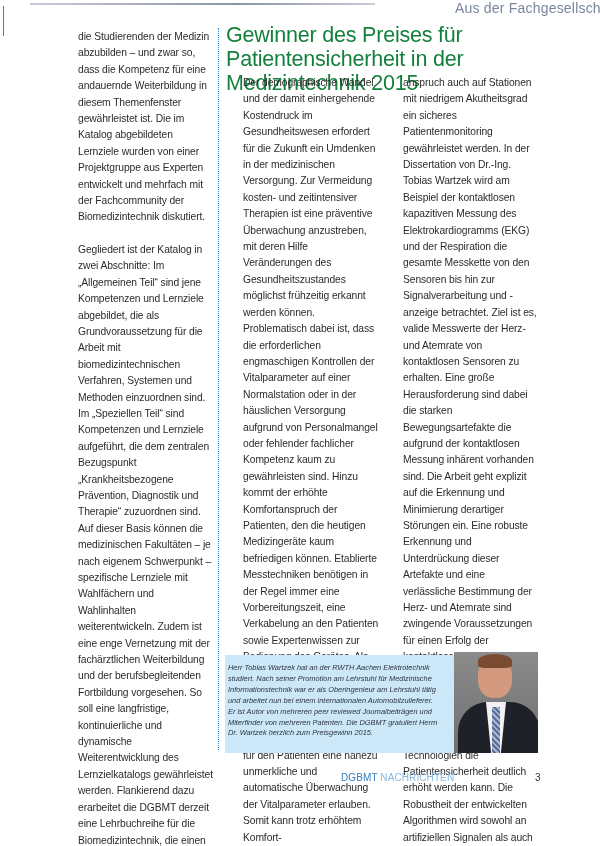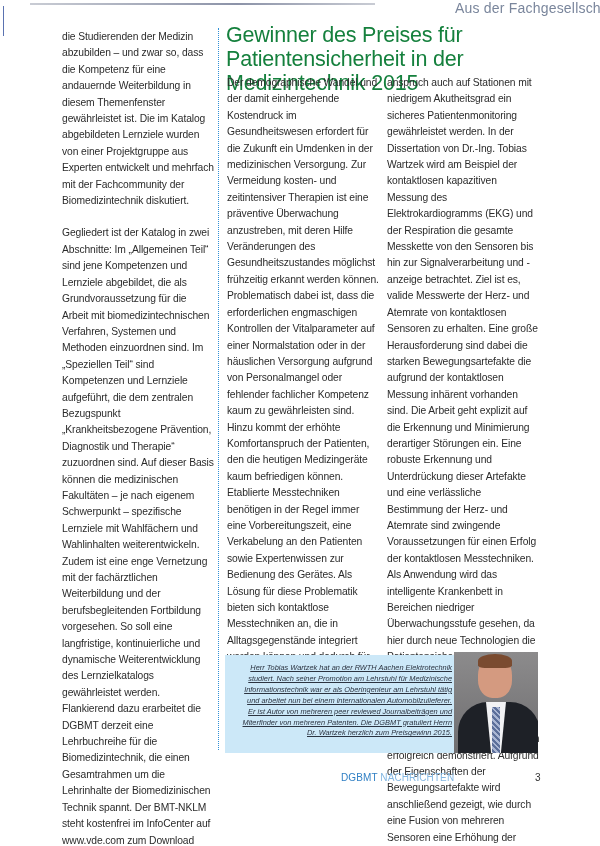--- a/index.html
+++ b/index.html
@@ -17,45 +17,44 @@
     position: absolute; left: 455px; top: 0px; font-size: 14px; color: #7a869c;
     letter-spacing: 0.2px; white-space: nowrap;
   }
   .left-edge {
     position: absolute; left: 3px; top: 6px; width: 1px; height: 30px; background: #5a72b0;
   }
   .col {
     position: absolute; font-size: 10.3px; line-height: 16.4px; color: #2b2b2b;
     text-align: left; letter-spacing: -0.1px;
   }
-  .col p { margin: 0 0 16px 0; }
+  .col p { margin: 0 0 16px 16px; }
   #col-left { left: 62px; top: 29px; width: 152px; }
   .divider {
     position: absolute; left: 218px; top: 28px; width: 0; height: 722px;
     border-left: 1px dotted #2f8fd6;
   }
   .headline {
     position: absolute; left: 226px; top: 23px; width: 360px;
     font-size: 21.5px; line-height: 24px; color: #15803d; font-weight: normal;
     letter-spacing: -0.2px; margin: 0;
   }
   #col-mid { left: 227px; top: 75px; width: 152px; }
   #col-right { left: 387px; top: 75px; width: 153px; }
   .lead {
     font-style: italic; color: #2f8fd6; margin: 0 0 16px 0;
   }
   .info-box {
     position: absolute; left: 225px; top: 655px; width: 229px; height: 98px;
     background: #cce8f8;
   }
   .info-text {
-    position: absolute; left: 240px; top: 663px; width: 212px;
-    font-size: 7.4px; line-height: 10.9px; font-style: italic; text-align: right;
+    position: absolute; left: 228px; top: 663px; width: 212px;
+    font-size: 7.4px; line-height: 10.9px; font-style: italic; 
     color: #2b3340;
-    text-decoration: underline;
   }
   .photo {
     position: absolute; left: 454px; top: 652px; width: 84px; height: 101px;
     background: linear-gradient(to bottom, #8c8b8c, #6f6e70);
     overflow: hidden;
   }
   .photo .head {
     position: absolute; left: 24px; top: 4px; width: 34px; height: 42px;
     border-radius: 45% 45% 42% 42%; background: #d49a80;
   }

